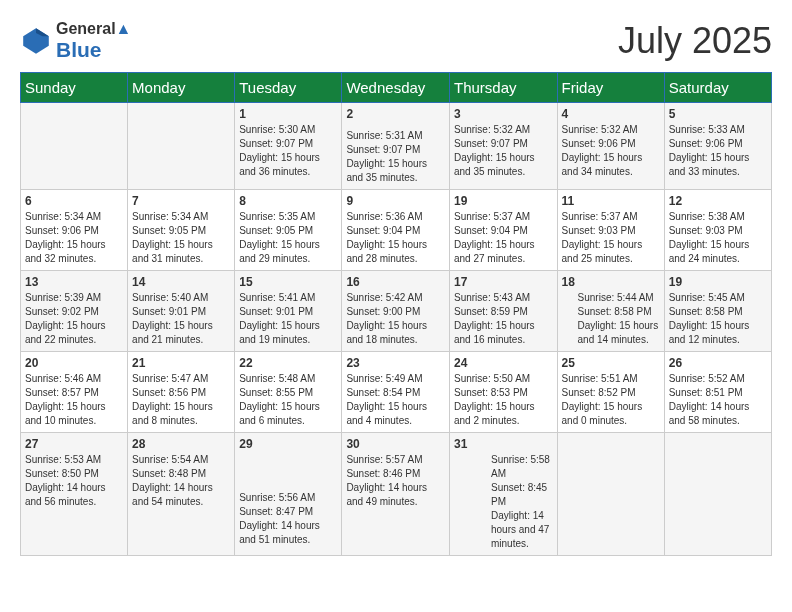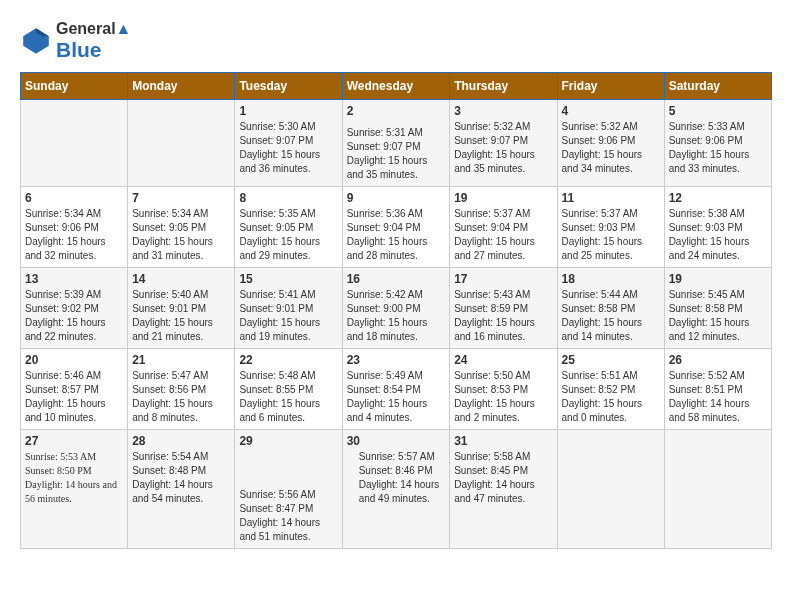--- a/index.html
+++ b/index.html
@@ -36,26 +36,26 @@
     .location {
       font-size: 14px;
       color: #555;
     }
     table {
       width: 100%;
       border-collapse: collapse;
       font-size: 11px;
     }
     thead tr th {
-      background-color: #a16207;
+      background-color: #15803d;
       color: #fff;
       padding: 6px 4px;
       text-align: left;
-      font-weight: bold;
-      font-size: 12px;
+      font-weight: normal;
+      font-size: 15px;
       border: 1px solid #2a6db5;
     }
     tbody tr td {
       border: 1px solid #ccc;
       vertical-align: top;
       padding: 4px;
       height: 80px;
       width: 108px;
       color: #333;
     }
@@ -89,20 +89,21 @@
       <polygon points="20,4 36,14 36,26 20,36 4,26 4,14" fill="#2a6db5"></polygon>
       <polygon points="20,4 36,14 28,14 20,10" fill="#1a4f8a"></polygon>
       <text x="20" y="26" text-anchor="middle" fill="white" font-size="10" font-weight="bold"></text>
     </svg>
     <div>
       <div style="font-size:16px;font-weight:bold;color:#333;">General<span style="color:#2a6db5;">▲</span></div>
       <div style="font-size:21px;font-weight:bold;color:#2a6db5;">Blue</div>
     </div>
   </div>
   <div class="title-block">
+    <div class="month-title">July 2025</div>
   </div>
 </div>
 
 <table>
   <thead>
     <tr>
     <th>Sunday</th>
         <th>Monday</th>
         <th>Tuesday</th>
         <th>Wednesday</th>
@@ -216,21 +217,21 @@
 Daylight: 15 hours and 18 minutes.</div>
         </td>
         <td>
           <span class="day-num">17</span>
           <div class="cell-content" style="white-space: pre-line;">Sunrise: 5:43 AM
 Sunset: 8:59 PM
 Daylight: 15 hours and 16 minutes.</div>
         </td>
         <td>
           <span class="day-num">18</span>
-          <div class="cell-content" style="white-space: pre-line;">Sunrise: 5:44 AM
+          <div class="cell-content" style="white-space: pre-line; margin-left: 16px;">Sunrise: 5:44 AM
 Sunset: 8:58 PM
 Daylight: 15 hours and 14 minutes.</div>
         </td>
         <td>
           <span class="day-num">19</span>
           <div class="cell-content" style="white-space: pre-line;">Sunrise: 5:45 AM
 Sunset: 8:58 PM
 Daylight: 15 hours and 12 minutes.</div>
         </td>
       </tr>
@@ -274,45 +275,45 @@
         <td>
           <span class="day-num">26</span>
           <div class="cell-content" style="white-space: pre-line;">Sunrise: 5:52 AM
 Sunset: 8:51 PM
 Daylight: 14 hours and 58 minutes.</div>
         </td>
       </tr>
       <tr>
         <td>
           <span class="day-num">27</span>
-          <div class="cell-content" style="white-space: pre-line; font-family: Liberation Serif, serif;">Sunrise: 5:53 AM
+          <div class="cell-content" style="white-space: pre-line;">Sunrise: 5:53 AM
 Sunset: 8:50 PM
 Daylight: 14 hours and 56 minutes.</div>
         </td>
         <td>
           <span class="day-num">28</span>
           <div class="cell-content" style="white-space: pre-line;">Sunrise: 5:54 AM
 Sunset: 8:48 PM
 Daylight: 14 hours and 54 minutes.</div>
         </td>
         <td>
           <span class="day-num">29</span>
           <div class="cell-content" style="white-space: pre-line; margin-top: 40px;">Sunrise: 5:56 AM
 Sunset: 8:47 PM
 Daylight: 14 hours and 51 minutes.</div>
         </td>
         <td>
           <span class="day-num">30</span>
-          <div class="cell-content" style="white-space: pre-line; margin-left: 12px;">Sunrise: 5:57 AM
+          <div class="cell-content" style="white-space: pre-line;">Sunrise: 5:57 AM
 Sunset: 8:46 PM
 Daylight: 14 hours and 49 minutes.</div>
         </td>
         <td>
           <span class="day-num">31</span>
-          <div class="cell-content" style="white-space: pre-line;">Sunrise: 5:58 AM
+          <div class="cell-content" style="white-space: pre-line; margin-left: 37px;">Sunrise: 5:58 AM
 Sunset: 8:45 PM
 Daylight: 14 hours and 47 minutes.</div>
         </td>
         <td class="empty-cell"></td>
         <td class="empty-cell"></td>
       </tr>
     </tbody>
 </table>
 
 </body></html>

